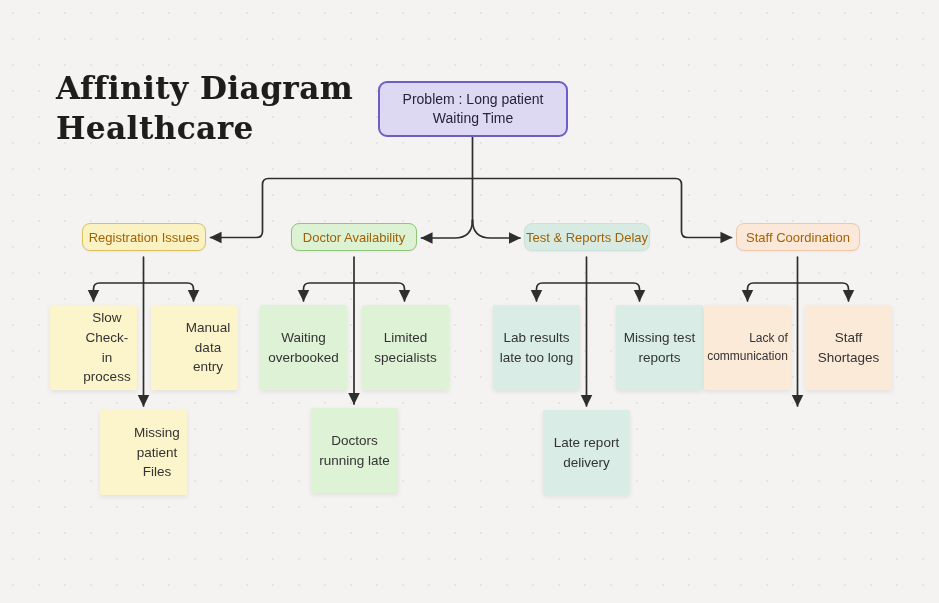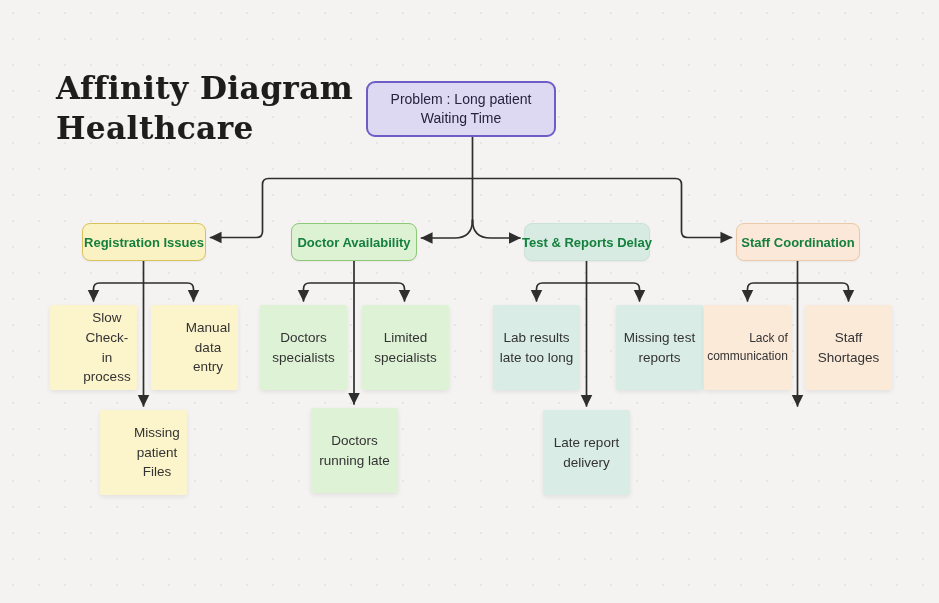--- a/index.html
+++ b/index.html
@@ -34,34 +34,34 @@
   svg.connectors path.line {
     fill: none;
     stroke: #2e2e2e;
     stroke-width: 1.7;
     stroke-linecap: round;
   }
 
   .node { position: absolute; display: flex; align-items: center; justify-content: center; text-align: center; }
 
   .problem-node {
-    left: 366px; top: 81px; width: 190px; height: 56px;
+    left: 378px; top: 81px; width: 190px; height: 56px;
     background: #ded9f3;
     border: 2px solid #6e5dc6;
     border-radius: 9px;
     font-size: 14px; font-weight: 500; line-height: 1.35;
     color: #27223d;
     padding: 20px 10px;
   }
 
   .header-node {
-    top: 223px; height: 38px;
+    top: 223px; height: 28px;
     border-radius: 8px;
-    font-size: 13px; font-weight: 700;
-    color: #15803d;
+    font-size: 13px; font-weight: 400;
+    color: #a16207;
     box-shadow: 0 1px 2px rgba(0,0,0,0.05);
     white-space: nowrap;
   }
   .hdr-yellow { left: 82px;  width: 124px; background: #fbf2c4; border: 1.5px solid #d9c25d; }
   .hdr-green  { left: 291px; width: 126px; background: #ddf1d3; border: 1.5px solid #8cc878; }
   .hdr-teal   { left: 524px; width: 126px; background: #d7ebe3; border: 1.5px solid #cbe2da; }
   .hdr-peach  { left: 736px; width: 124px; background: #fce8d8; border: 1.5px solid #eccaa9; }
 
   .sticky {
     width: 87px; height: 85px;
@@ -123,21 +123,21 @@
 
   <div class="node header-node hdr-yellow">Registration Issues</div>
   <div class="node header-node hdr-green">Doctor Availability</div>
   <div class="node header-node hdr-teal">Test &amp; Reports Delay</div>
   <div class="node header-node hdr-peach">Staff Coordination</div>
 
   <div class="node sticky st-yellow" style="left:50px;  top:305px;">Slow Check-in process</div>
   <div class="node sticky st-yellow" style="left:151px; top:305px;">Manual data entry</div>
   <div class="node sticky st-yellow" style="left:100px; top:410px;">Missing patient Files</div>
 
-  <div class="node sticky st-green" style="left:260px; top:305px;">Doctors specialists</div>
+  <div class="node sticky st-green" style="left:260px; top:305px;">Waiting overbooked</div>
   <div class="node sticky st-green" style="left:362px; top:305px;">Limited specialists</div>
   <div class="node sticky st-green" style="left:311px; top:408px;">Doctors running late</div>
 
   <div class="node sticky st-teal" style="left:493px; top:305px;">Lab results late too long</div>
   <div class="node sticky st-teal" style="left:596px; top:305px;margin-left:20px;">Missing test reports</div>
   <div class="node sticky st-teal" style="left:543px; top:410px;">Late report delivery</div>
 
   <div class="node sticky st-peach small" style="left:704px; top:305px;">Lack of communication</div>
   <div class="node sticky st-peach" style="left:805px; top:305px;">Staff Shortages</div>
 

